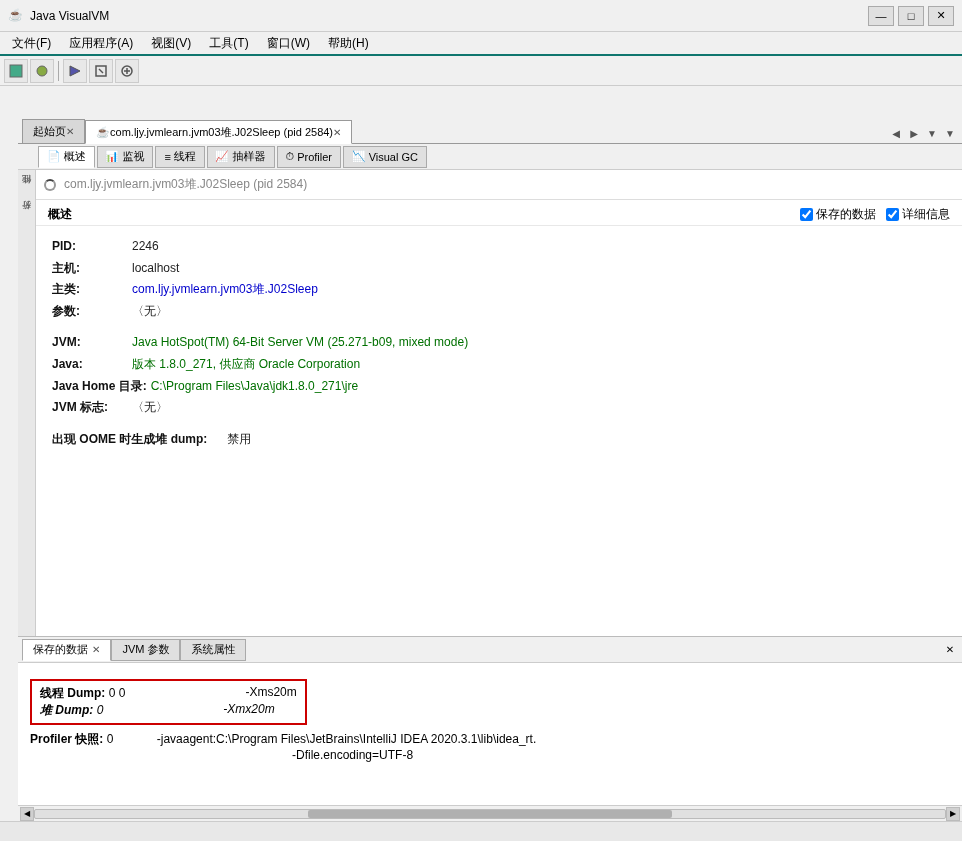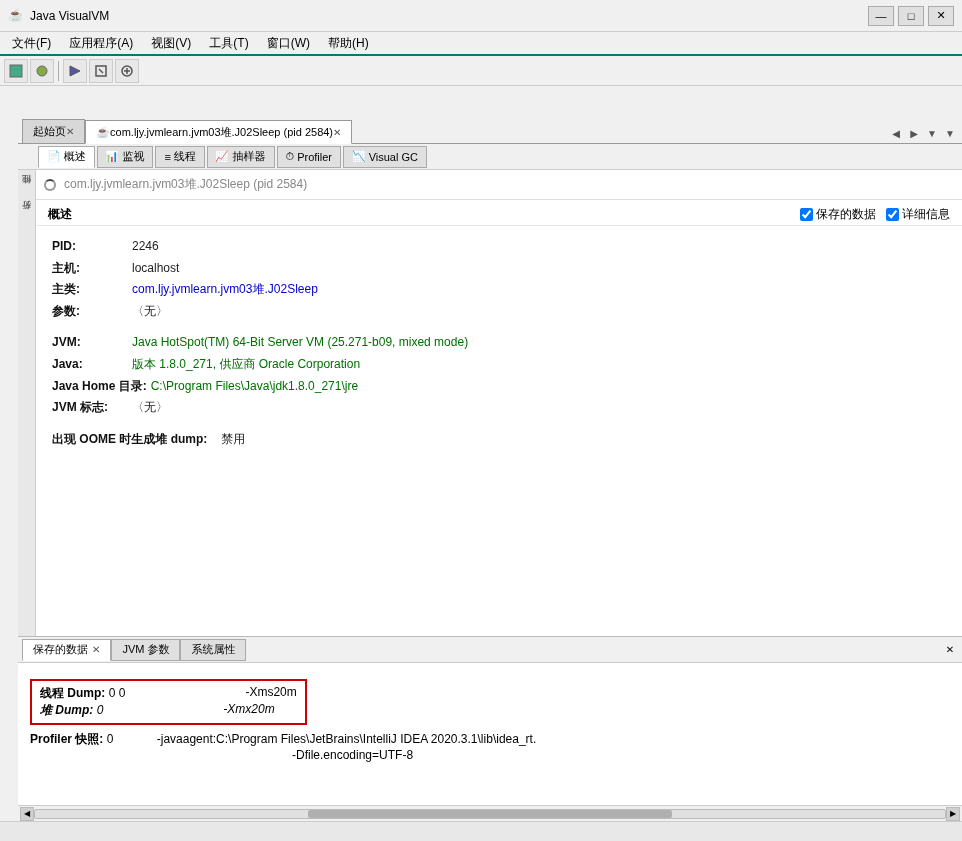--- a/index.html
+++ b/index.html
@@ -489,21 +489,21 @@
         </div>
         <div class="info-row">
           <span class="info-label" style="min-width:80px;font-weight:bold;">JVM 标志:</span>
           <span class="info-value">〈无〉</span>
         </div>
 
         <div style="height:10px;"></div>
 
         <div class="info-row">
           <span class="info-label" style="min-width:80px;font-weight:bold;white-space:nowrap;">出现 OOME 时生成堆 dump:</span>
-          <span class="info-value" style="margin-left:14px;">禁用</span>
+          <span class="info-value" style="margin-left:20px;">禁用</span>
         </div>
       </div>
 
       <div style="flex:1;"></div>
     </div>
   </div>
 
   <div style="height:185px;border-top:1px solid #bbb;display:flex;flex-direction:column;background:white;">
 
     <div class="bottom-tab-bar">

